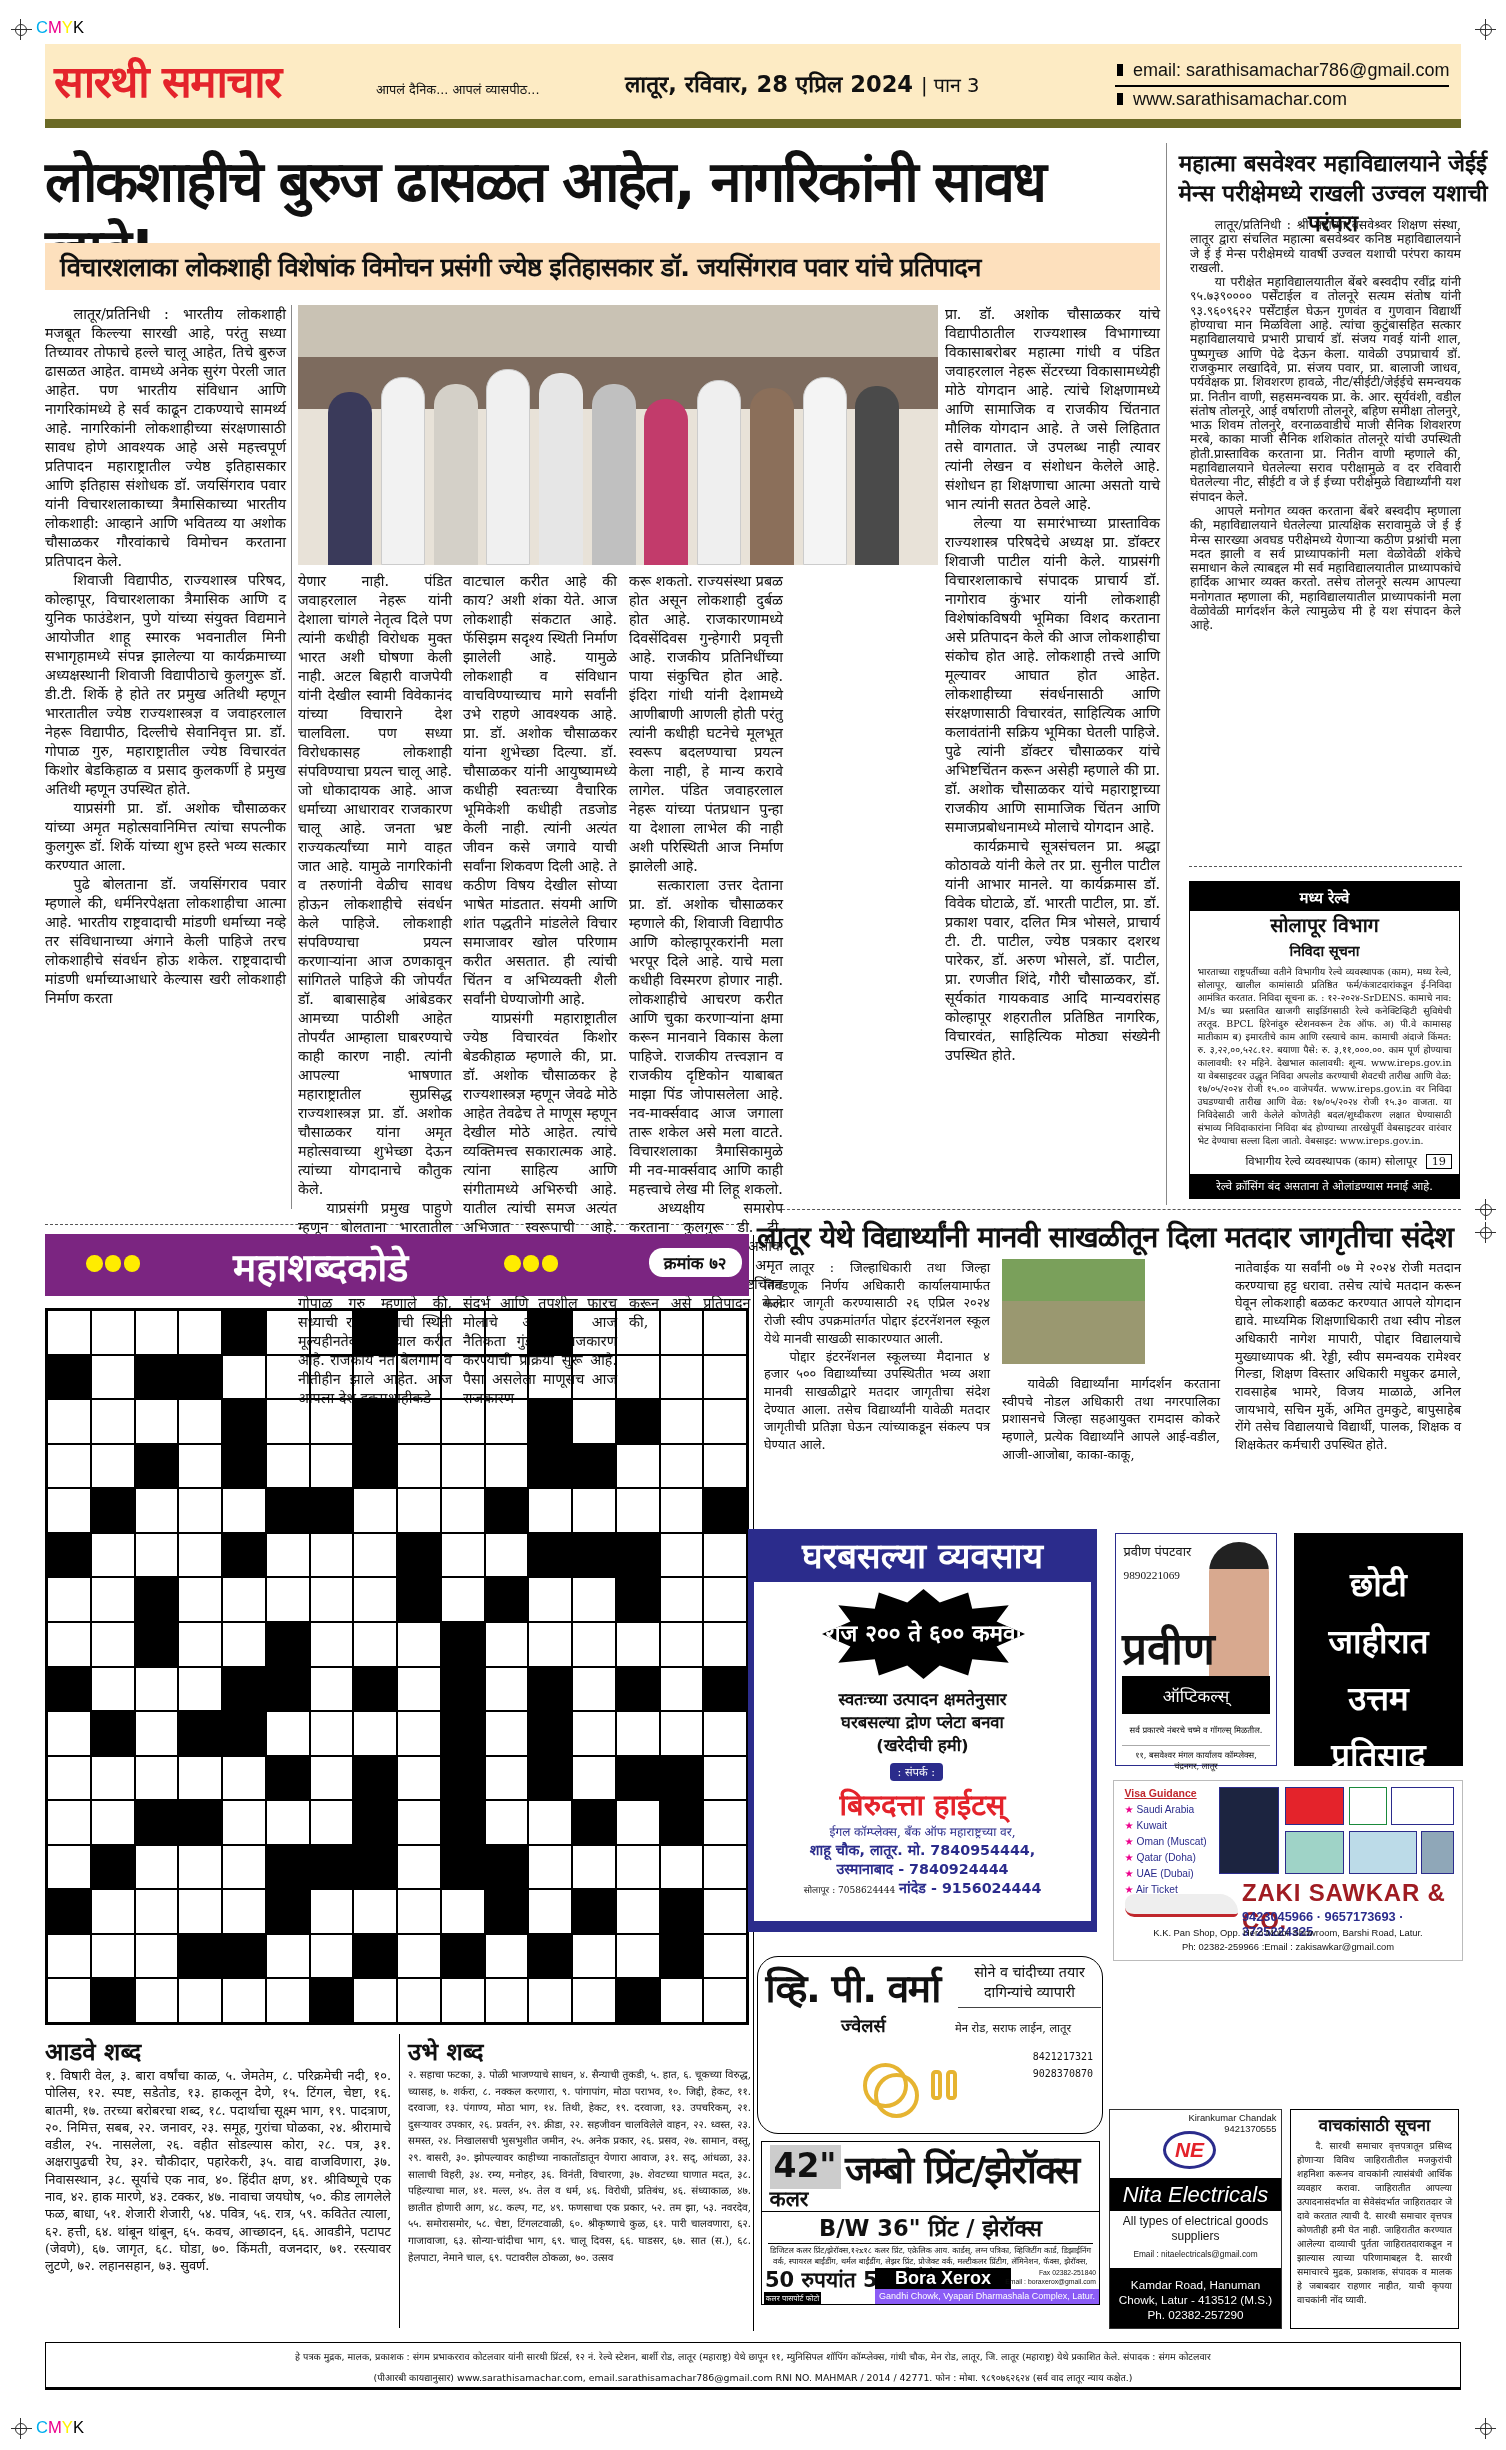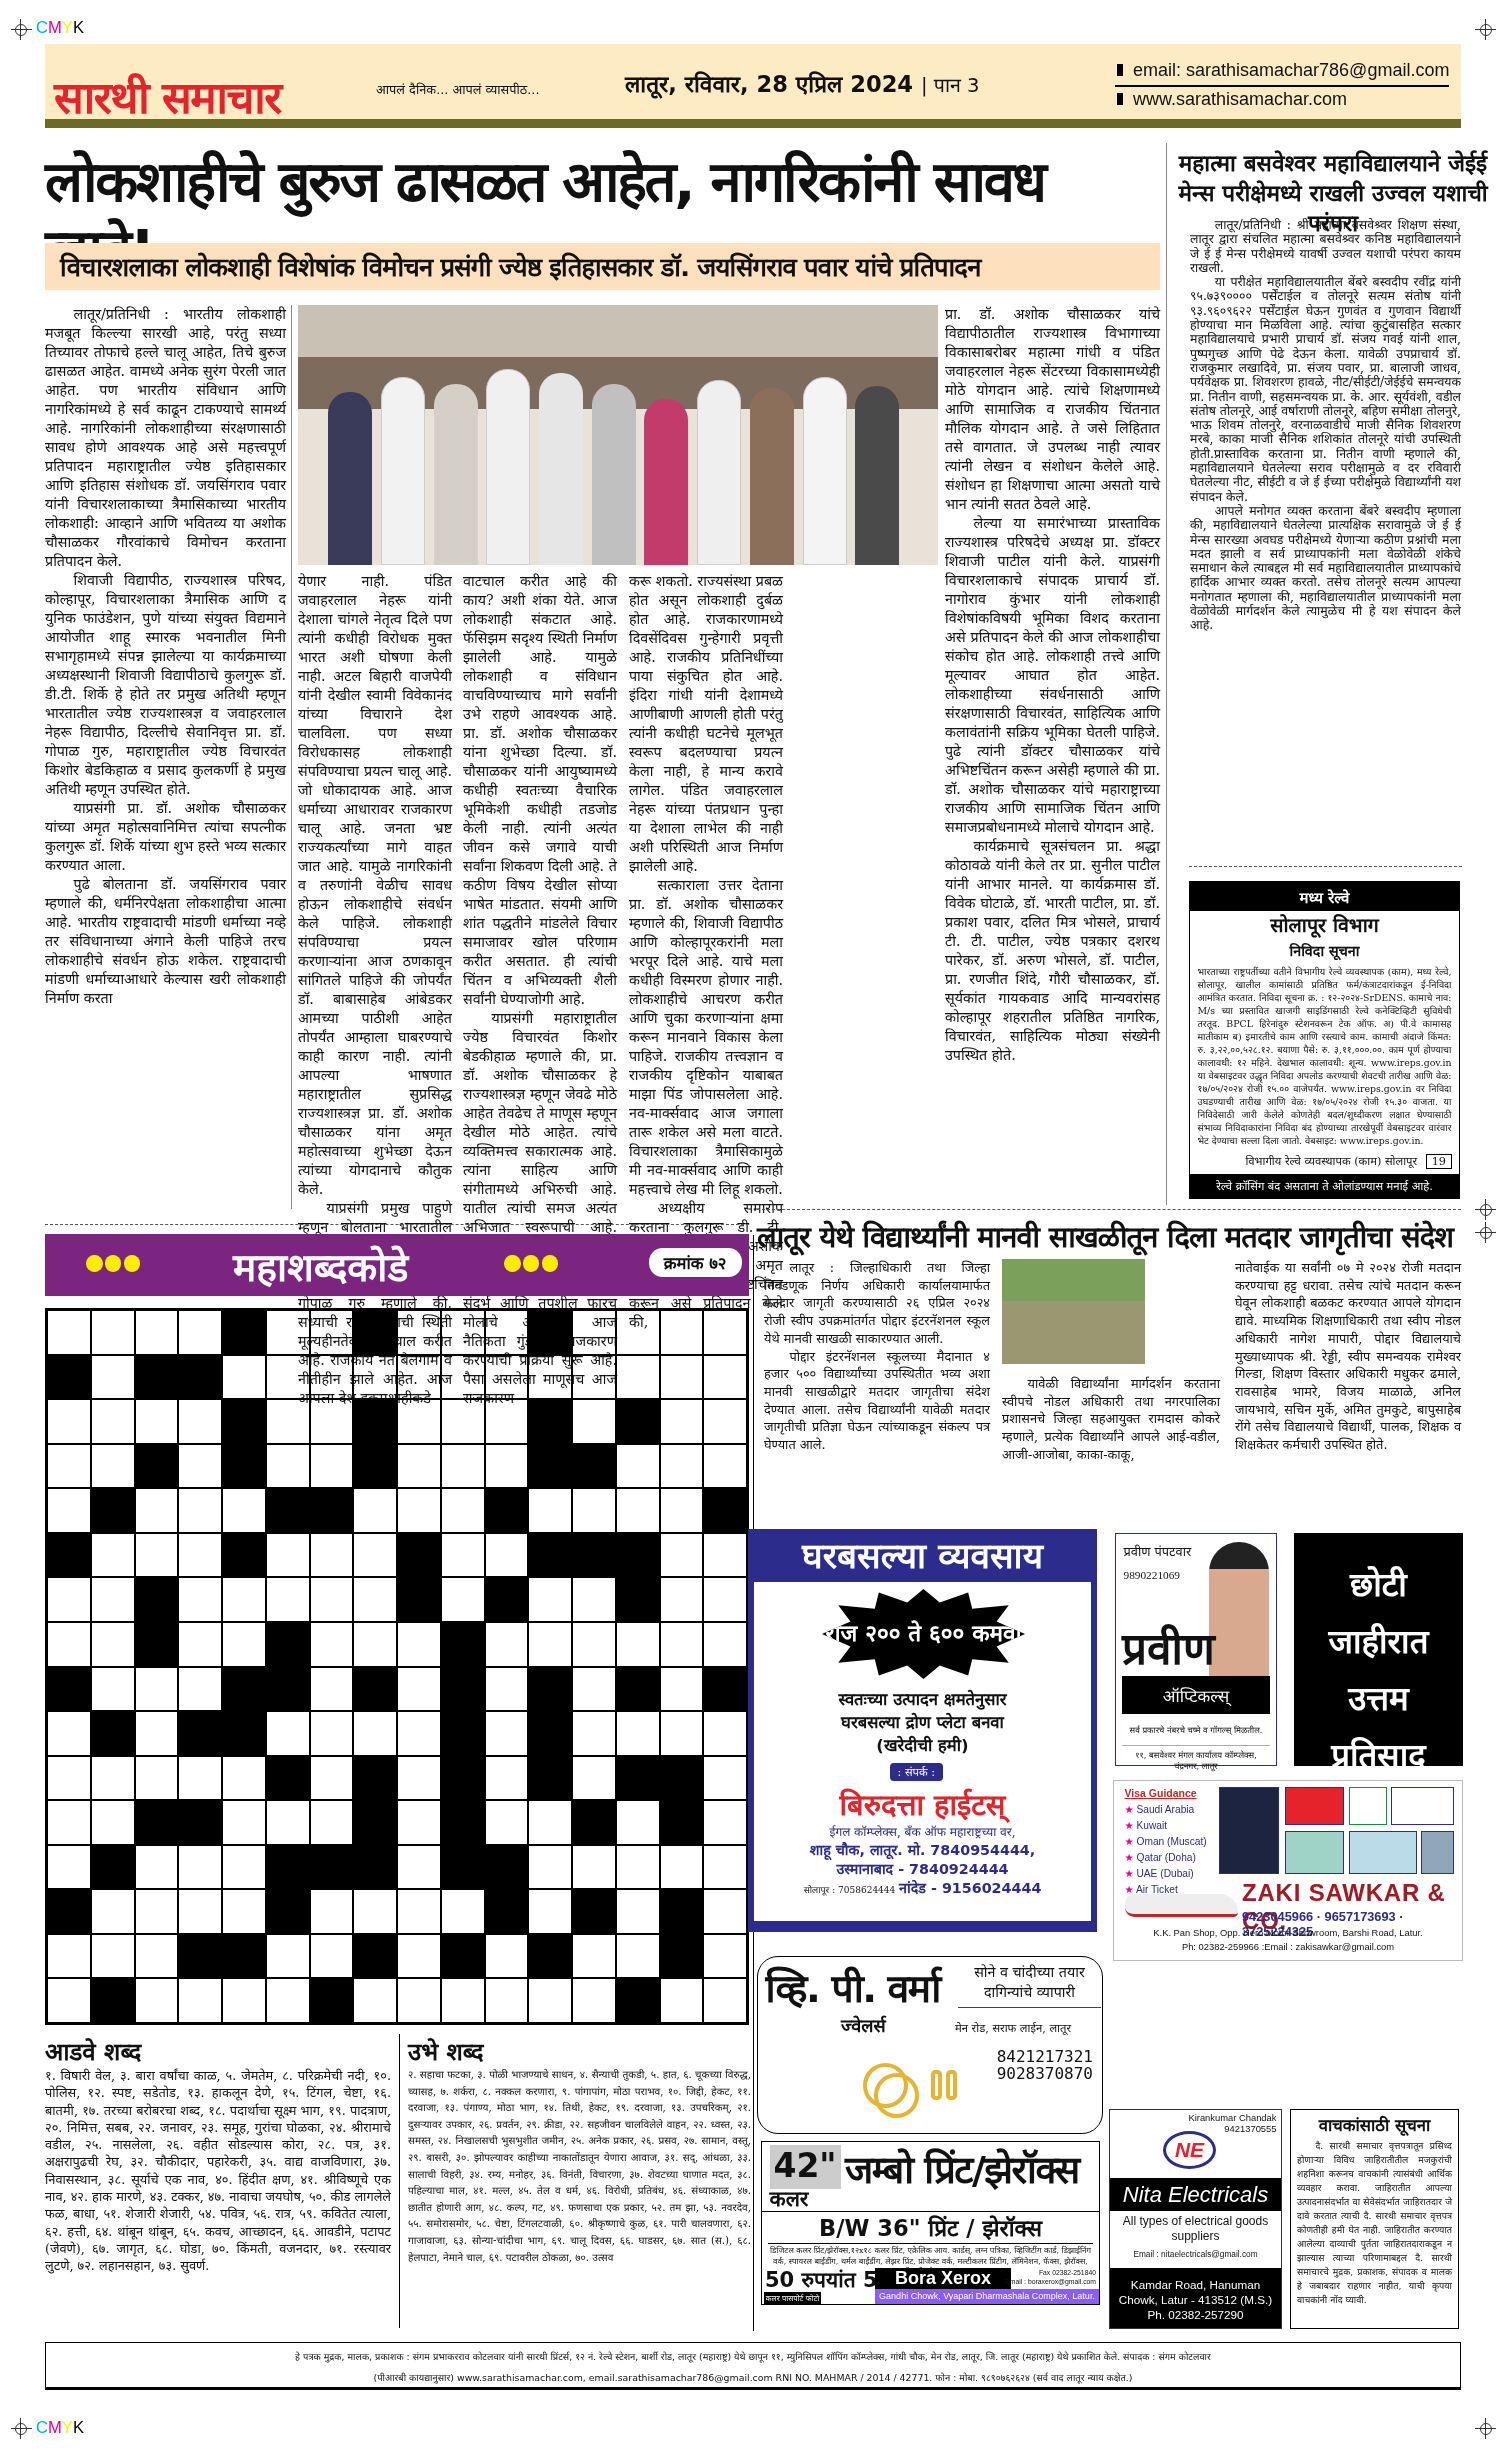--- a/index.html
+++ b/index.html
@@ -8,21 +8,21 @@
   .reg { position:absolute; width:21px; height:21px; }
   .reg::before { content:""; position:absolute; left:9.8px; top:0; width:0.8px; height:21px; background:#333; }
   .reg::after { content:""; position:absolute; left:0; top:9.8px; width:21px; height:0.8px; background:#333; }
   .reg span { position:absolute; left:4.5px; top:4.5px; width:12px; height:12px; border:0.8px solid #333; border-radius:50%; }
   .cmyk { font-family:"Liberation Sans", sans-serif; font-size:16.6px; }
   .cmyk .c{color:#00aeef}.cmyk .m{color:#ec008c}.cmyk .y{color:#fff200}.cmyk .k{color:#000}
 
   
   #masthead { left:45px; top:44px; width:1416px; height:75px; background:#fdebc4; }
   #mast-bar { left:45px; top:119px; width:1416px; height:9px; background:#6b6a26; }
-  .logo { position:absolute; left:9px; top:6px; font-family:"DejaVu Sans", sans-serif; font-weight:bold; font-size:44px; color:#e4232b; letter-spacing:-1.5px;margin-top:16px; }
+  .logo { position:absolute; left:9px; top:6px; font-family:"DejaVu Sans", sans-serif; font-weight:bold; font-size:44px; color:#e4232b; letter-spacing:-1.5px; }
   .tagline { position:absolute; left:331px; top:36px; font-family:"DejaVu Sans", sans-serif; font-size:12.8px; }
   .dateline { position:absolute; left:580px; top:24px; font-family:"DejaVu Sans", sans-serif; font-size:22.6px; font-weight:bold; }
   .contact { position:absolute; left:1070px; top:13.6px; font-family:"Liberation Sans", sans-serif; font-size:18px; }
   .contact div { padding-left:18px; position:relative; line-height:25.6px; }
   .contact div::before { content:""; position:absolute; left:1.5px; top:6.8px; width:6px; height:12px; background:#000; }
   .contact .sep { border-top:2.3px solid #000; margin-top:1.5px; }
 
   
   .headline { left:45px; top:148px; width:1115px; font-family:"DejaVu Sans", sans-serif; font-weight:bold; font-size:56px; letter-spacing:-2.3px; line-height:68px; }
   .subhead { left:45px; top:243px; width:1115px; height:47px; background:#fde0bd; font-family:"DejaVu Sans", sans-serif; font-weight:bold; font-size:25.6px; padding:6px 15px; letter-spacing:-0.8px; white-space:nowrap; overflow:hidden; }
@@ -101,21 +101,21 @@
   .ad-visa .ph { position:absolute; left:128px; top:128px; color:#2b2c8c; font-family:"Liberation Sans", sans-serif; font-weight:bold; font-size:12.8px; }
   .ad-visa .a1 { position:absolute; left:7.5px; right:7.5px; top:146px; text-align:center; font-family:"Liberation Sans", sans-serif; font-size:9.4px; }
   .ad-visa .a2 { position:absolute; left:7.5px; right:7.5px; top:160px; text-align:center; font-family:"Liberation Sans", sans-serif; font-size:9.4px; }
   .plane { position:absolute; left:10.5px; top:113px; width:113px; height:22.6px; background:#eee; border-radius:15px 30px 7.5px 15px; border-bottom:3px solid #c0272d; }
 
   .ad-jewel { left:757px; top:1956px; width:346px; height:178px; border:1.5px solid #000; border-radius:21px; background:#fff; }
   .ad-jewel .nm { position:absolute; left:7.5px; top:3px; font-family:"DejaVu Sans", sans-serif; font-weight:bold; font-size:39px; letter-spacing:-1.5px; }
   .ad-jewel .sub { position:absolute; left:83px; top:56px; font-family:"DejaVu Sans", sans-serif; font-weight:bold; font-size:18px; }
   .ad-jewel .tx1 { position:absolute; left:200px; top:6px; width:143px; text-align:center; font-size:14.3px; line-height:19.6px; border-bottom:0.8px solid #444; padding-bottom:4.5px; }
   .ad-jewel .tx2 { position:absolute; left:197px; top:63px; font-size:11.3px; }
-  .ad-jewel .ph { position:absolute; right:9px; top:92px; font-family:"DejaVu Sans Mono", monospace; font-size:16px; line-height:16.6px; text-align:right; }
+  .ad-jewel .ph { position:absolute; right:9px; top:92px; font-family:"DejaVu Sans Mono", monospace; font-size:10px; line-height:16.6px; text-align:right; }
   .ad-jewel .gold { position:absolute; left:105px; top:98px; width:128px; height:72px; }
   .ad-jewel .gold i { position:absolute; border:4.5px solid #e6b431; border-radius:50%; }
 
   .ad-xerox { left:761px; top:2141px; width:339px; height:164px; border:1.5px solid #000; background:#fff; }
   .ad-xerox .r1 { position:absolute; left:7.5px; top:3px; width:71px; height:44px; background:#ccc; font-family:"DejaVu Sans", sans-serif; font-weight:bold; font-size:33px; text-align:center; line-height:42px; }
   .ad-xerox .r1b { position:absolute; left:7.5px; top:42px; font-family:"DejaVu Sans", sans-serif; font-weight:bold; font-size:21px; }
   .ad-xerox .r2 { position:absolute; left:83px; top:0; font-family:"DejaVu Sans", sans-serif; font-weight:bold; font-size:38px; letter-spacing:-1.5px; }
   .ad-xerox .r3 { position:absolute; left:0; right:0; top:69px; border-top:0.8px solid #000; text-align:center; font-family:"DejaVu Sans", sans-serif; font-weight:bold; font-size:22.6px; }
   .ad-xerox .r4 { position:absolute; left:6px; right:6px; top:101px; border-top:0.8px solid #000; text-align:center; font-size:8px; line-height:10.5px; padding-top:2.3px; }
   .ad-xerox .r5 { position:absolute; left:0; right:0; bottom:0; height:36px; }

